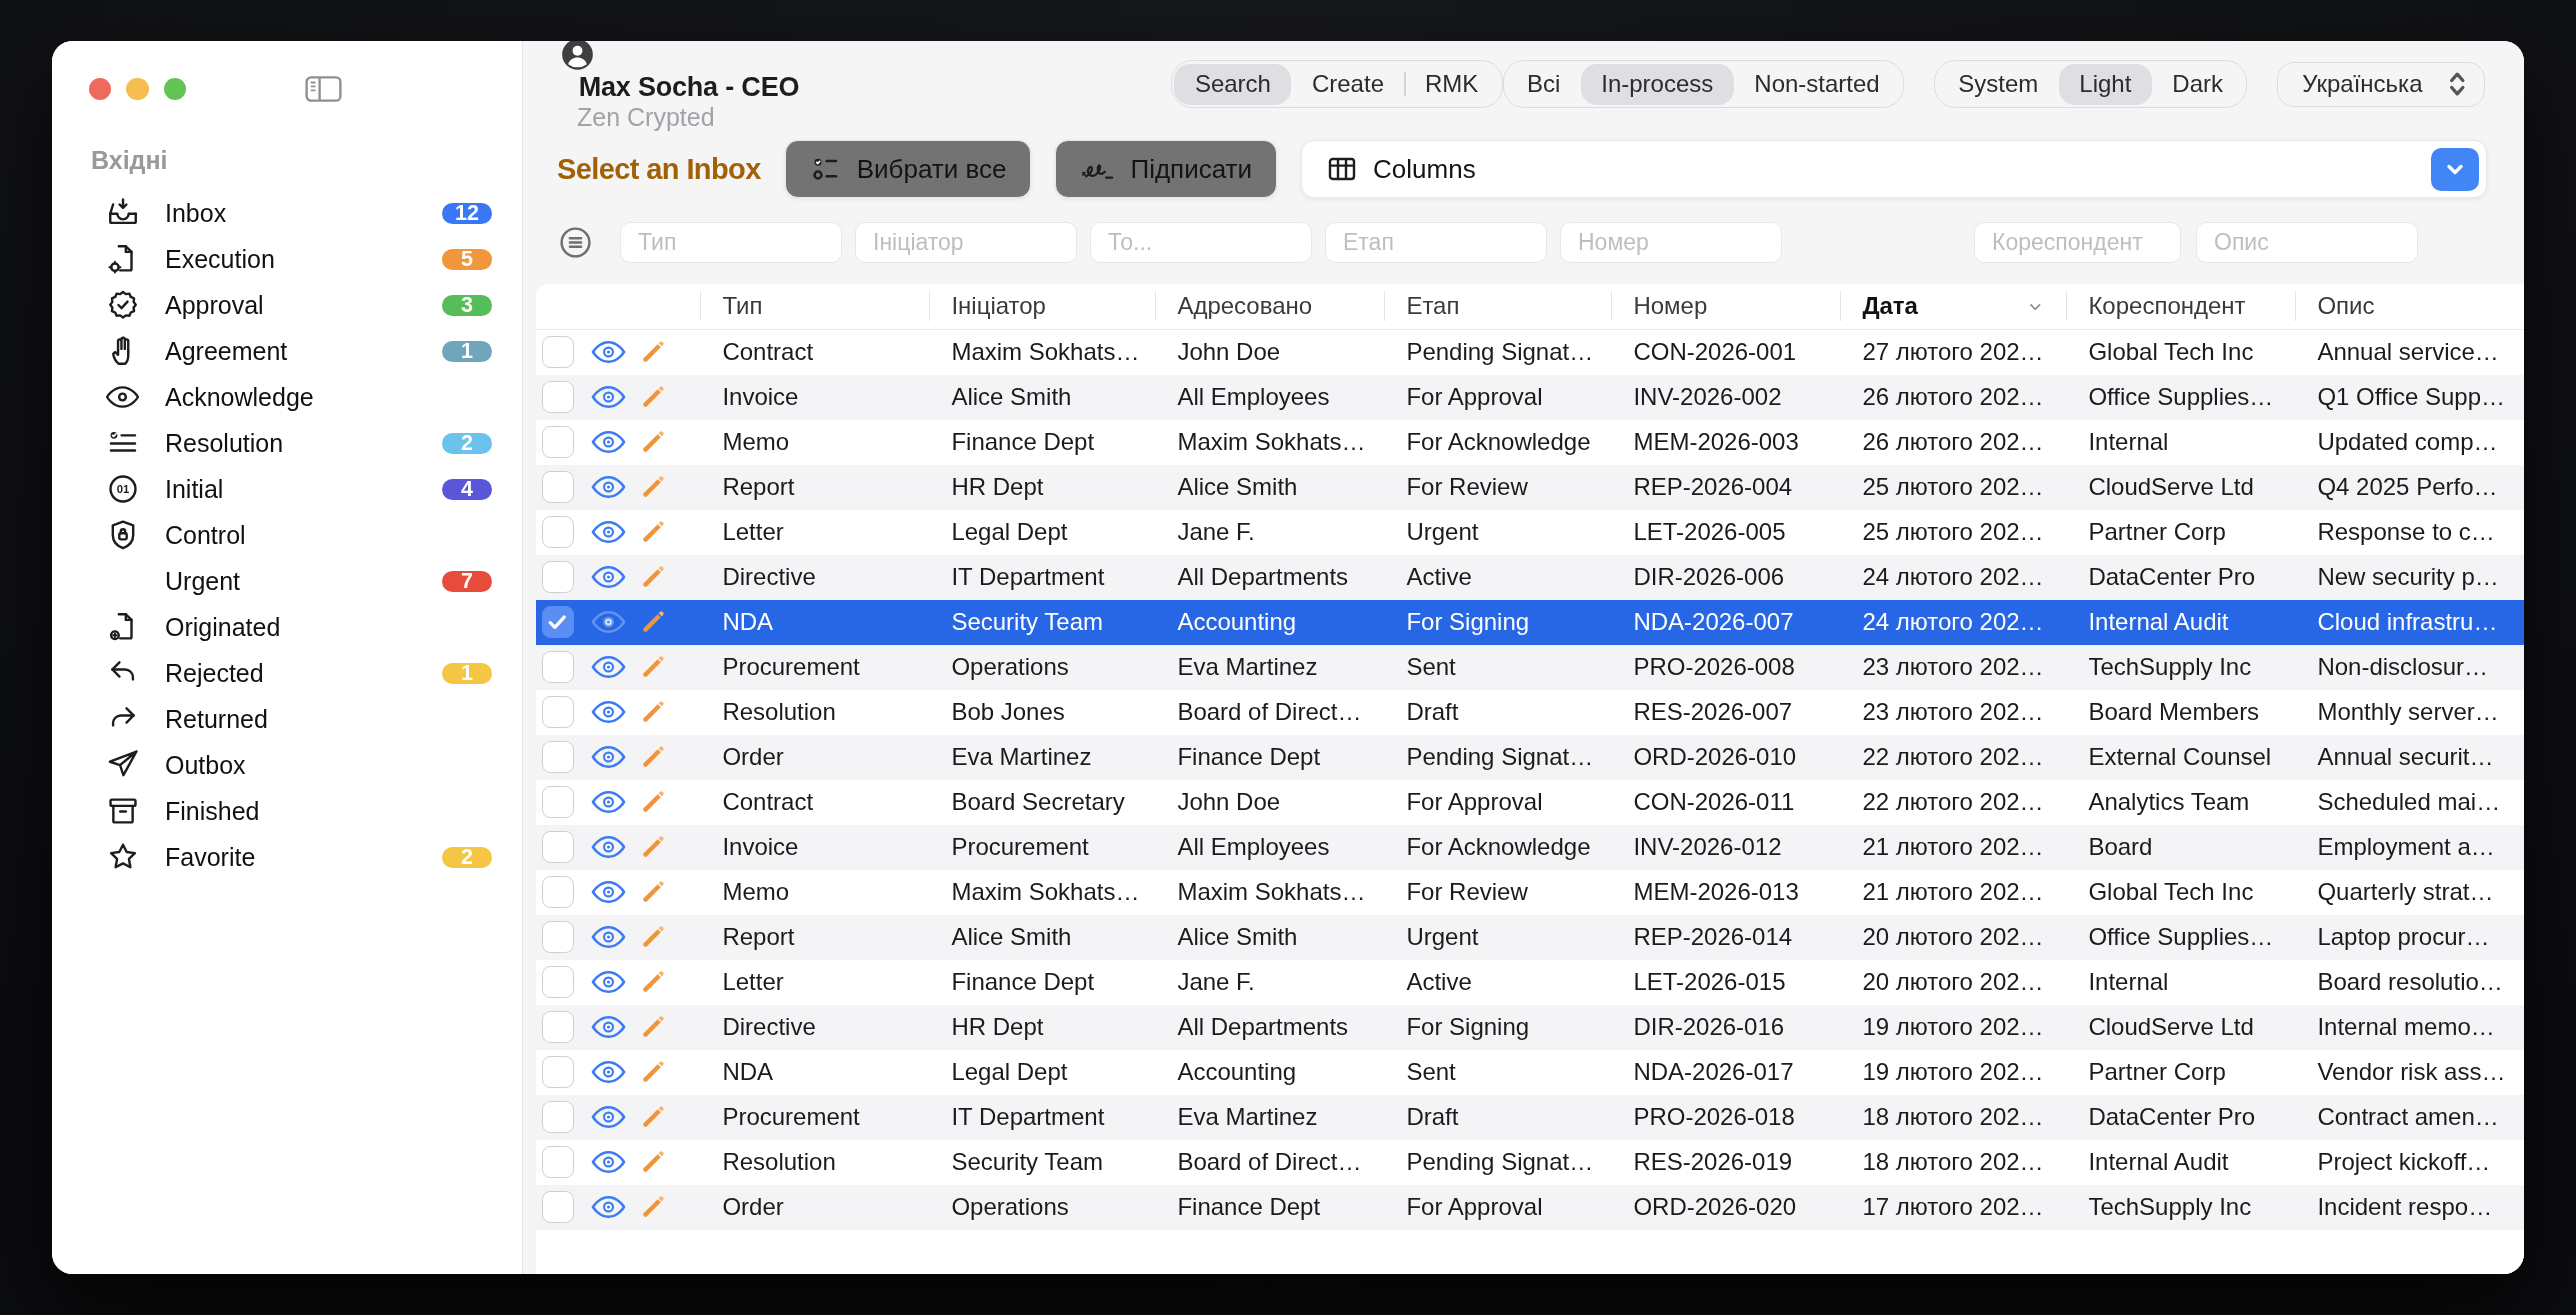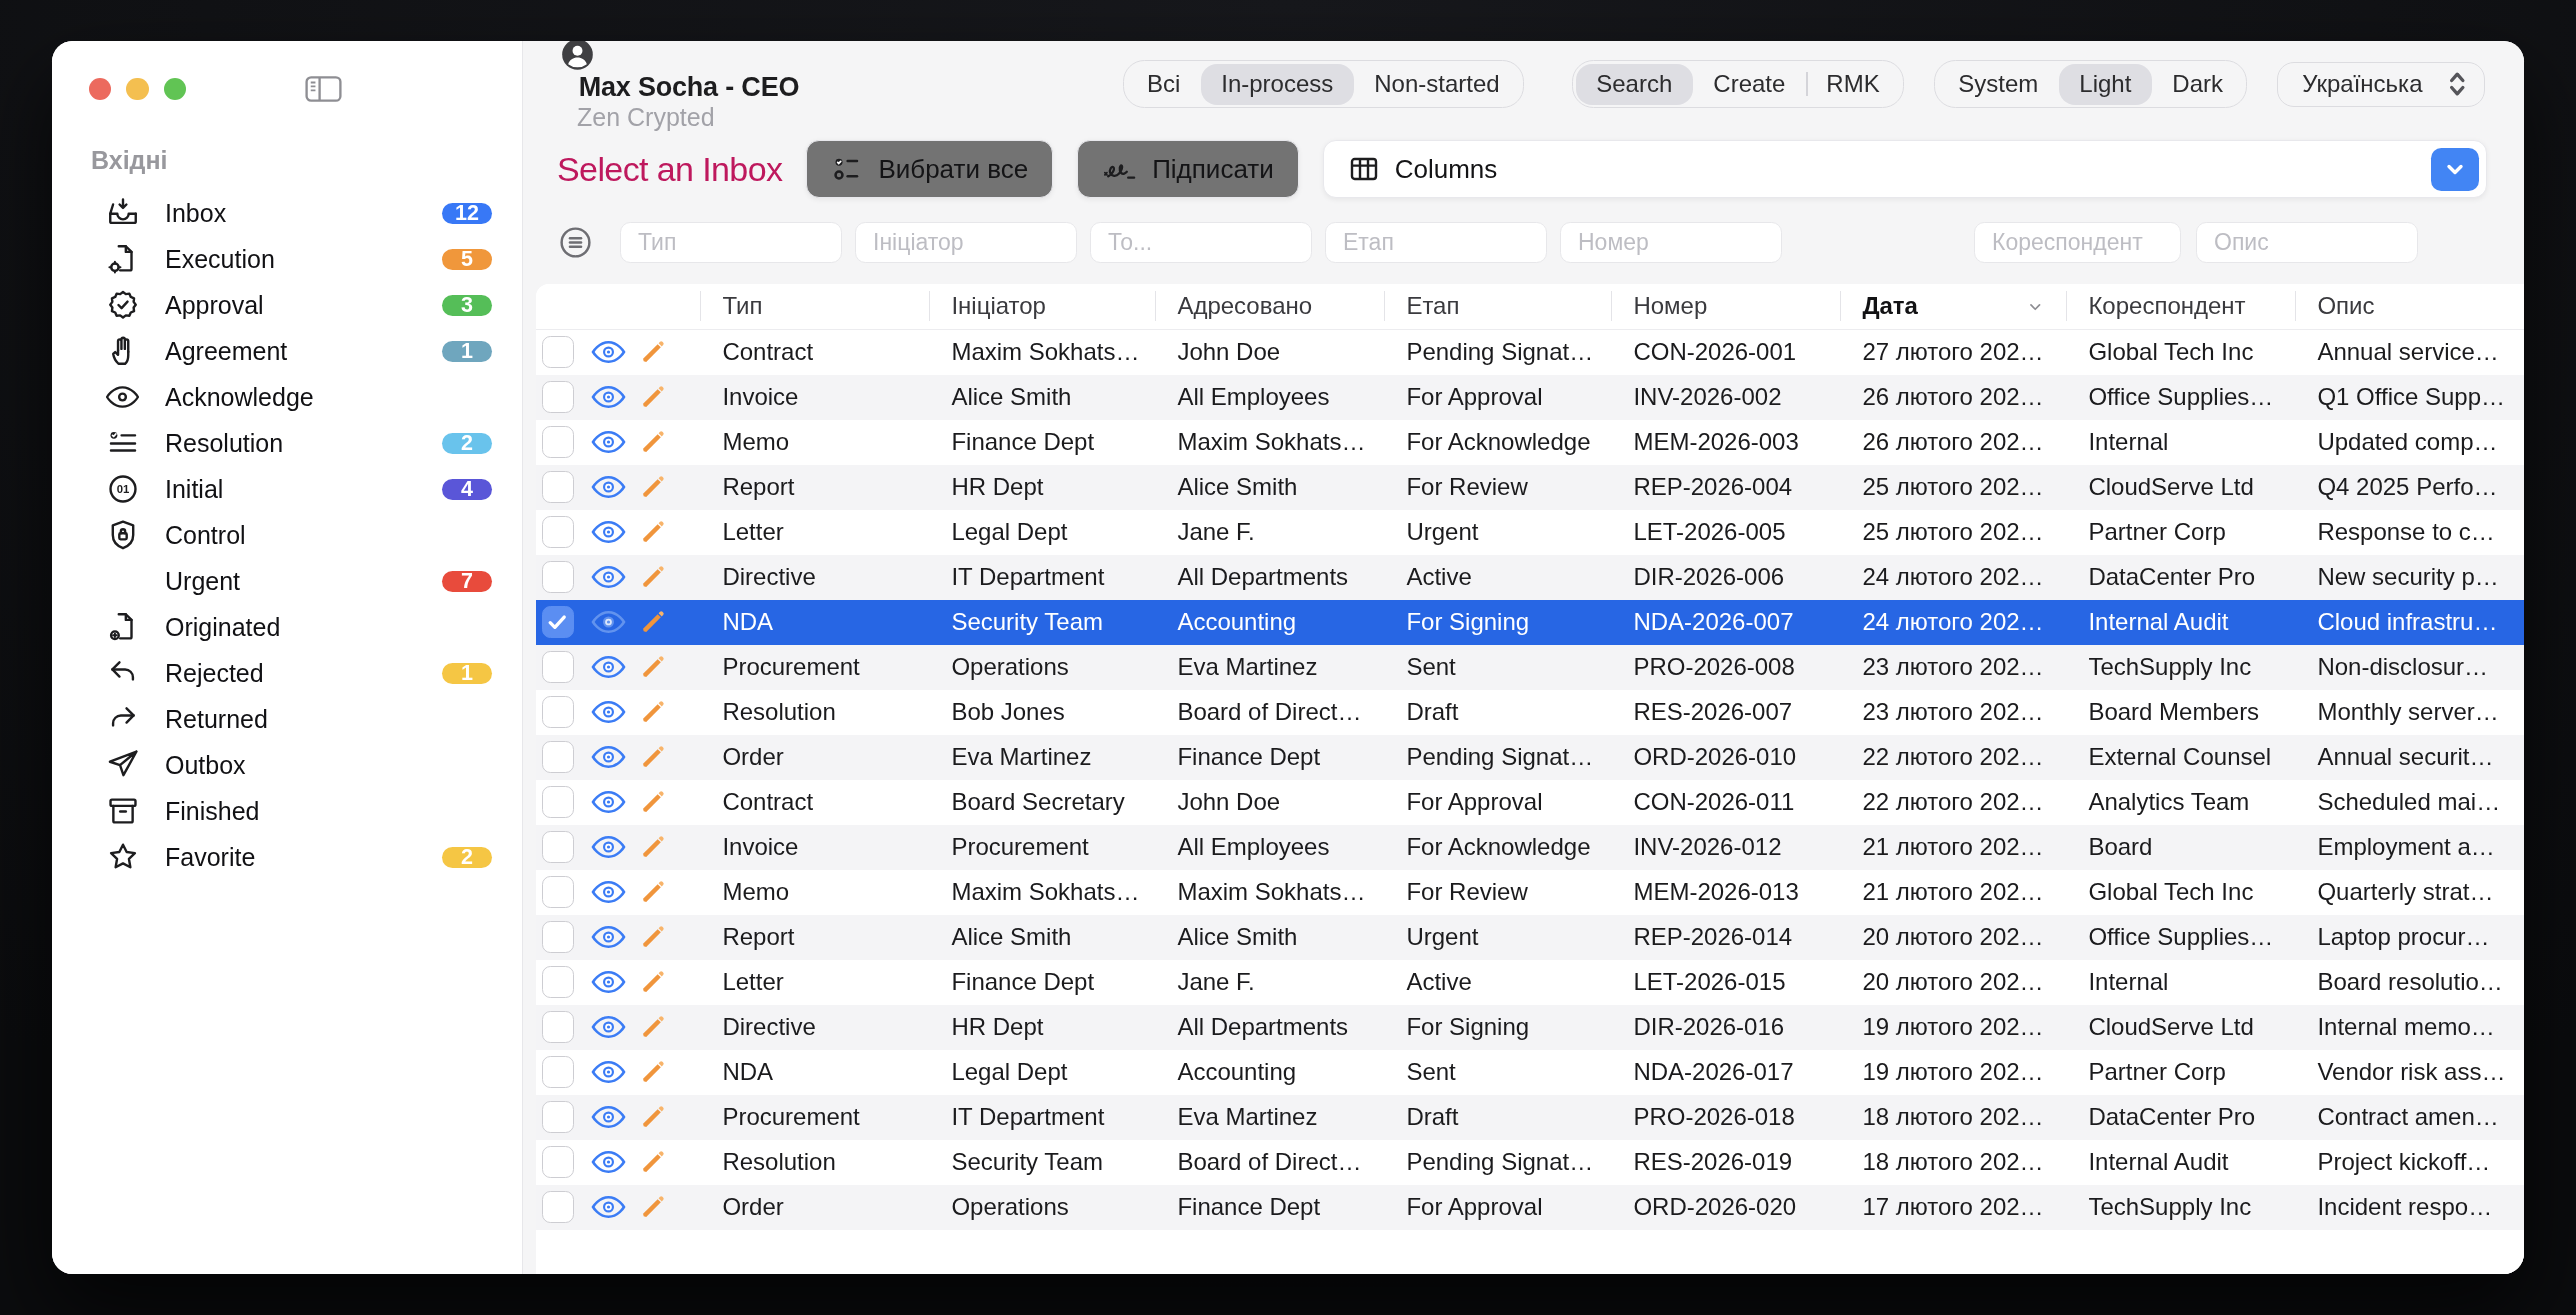--- a/index.html
+++ b/index.html
@@ -44,21 +44,21 @@
   .top-right { margin-left:auto; display:flex; align-items:center; }
   .seg-group { display:flex; align-items:center; border:1.9px solid #dcdce0; border-radius:21.5px; padding:2.8px; background:transparent; }
   .seg { position:relative; font-size:24px; color:#2c2c2e; padding:6.5px 20.5px; border-radius:16px; white-space:nowrap; cursor:default; }
   .seg.selected { background:#dedee3; font-weight:400; }
   .seg.divided::before { content:""; position:absolute; left:0; top:8.4px; bottom:8.4px; width:1.9px; background:#d4d4d9; }
   .gap1{ margin-left:48px; } .gap2{ margin-left:30px; }
   .lang-select { display:flex; align-items:center; border:1.9px solid #dcdce0; border-radius:17px; padding:7.5px 17px 7.5px 24px; margin-left:30px; cursor:default; }
   .lang-label { font-size:24px; color:#2c2c2e; margin-right:24px; }
 
   .toolbar { display:flex; align-items:center; padding:13px 37px 0 34px; flex-shrink:0; }
-  .page-title { font-size:34px; font-weight:400; color:#be185d; letter-spacing:-0.6px; white-space:nowrap; }
+  .page-title { font-size:29px; font-weight:700; color:#a16207; letter-spacing:-0.6px; white-space:nowrap; }
   .tbtn { display:flex; align-items:center; height:58px; background:#737373; border:0.9px solid #e8e8ec; border-radius:13px;
           box-shadow:0 1.9px 5.6px rgba(0,0,0,.06); padding:0 24px; margin-left:24px; font-size:26px; color:#141416; cursor:default; white-space:nowrap; }
   .tbtn .bicn { display:flex; margin-right:15px; color:#1d1d1f; }
   .columns-bar { flex:1; display:flex; align-items:center; height:58px; background:#fff; border:0.9px solid #e8e8ec;
                  border-radius:13px; box-shadow:0 1.9px 5.6px rgba(0,0,0,.06); margin-left:24px; padding:0 7.5px 0 24px; min-width:0; }
   .columns-bar .bicn { display:flex; margin-right:15px; color:#1d1d1f; }
   .columns-label { font-size:26px; color:#141416; flex:1; }
   .chevron-btn { width:48px; height:43px; border-radius:10.3px; background:#4285f4; display:flex; align-items:center; justify-content:center; color:#fff; cursor:default; flex-shrink:0; }
 
   .filterbar { display:flex; align-items:center; padding:24px 37px 20.5px 34px; flex-shrink:0; }
@@ -296,29 +296,29 @@
                 <circle cx="12" cy="12" r="10.5" fill="#3f3f42"></circle>
                 <circle cx="12" cy="9.4" r="3.4" fill="#fff"></circle>
                 <path d="M5.6 18.6c1-3.1 3.5-4.6 6.4-4.6s5.4 1.5 6.4 4.6a10.5 10.5 0 0 1-12.8 0z" fill="#fff"></path>
               </svg>
           </span>
           <span class="user-name">Max Socha - CEO</span>
           <span class="user-sub">Zen Crypted</span>
         </div>
 
         <div class="top-right">
+          <div class="seg-group gap1">
+            <span class="seg selected">Search</span>
+            <span class="seg">Create</span>
+            <span class="seg divided">RMK</span>
+          </div>
           <div class="seg-group">
             <span class="seg">Всі</span>
             <span class="seg selected">In-process</span>
             <span class="seg">Non-started</span>
-          </div>
-          <div class="seg-group gap1">
-            <span class="seg selected">Search</span>
-            <span class="seg">Create</span>
-            <span class="seg divided">RMK</span>
           </div>
           <div class="seg-group gap2">
             <span class="seg">System</span>
             <span class="seg selected">Light</span>
             <span class="seg">Dark</span>
           </div>
           <div class="lang-select">
             <span class="lang-label">Українська</span>
             <span style="display:flex;">
               <svg width="20.5" height="28" viewBox="0 0 14 20" fill="none" stroke="#55555a" stroke-width="2.4" stroke-linecap="round" stroke-linejoin="round">

